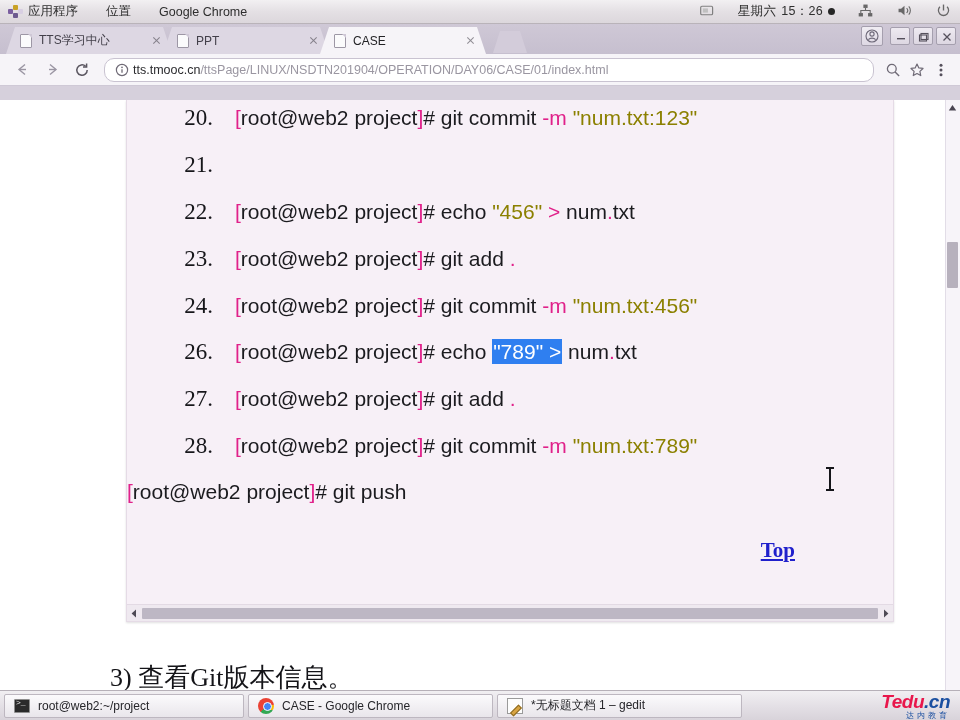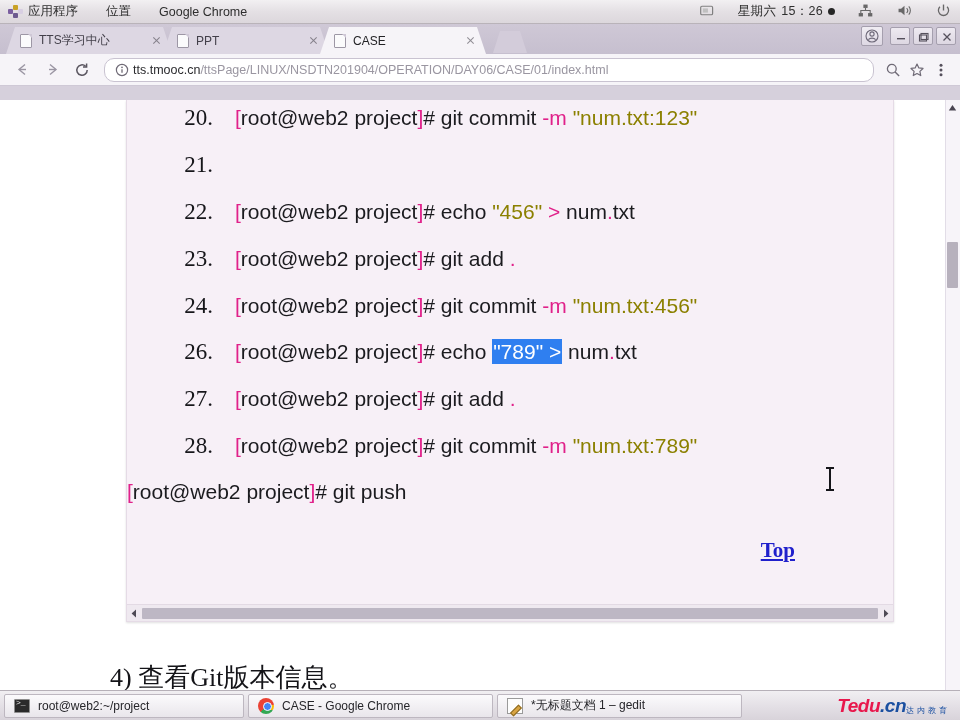--- a/index.html
+++ b/index.html
@@ -234,21 +234,21 @@
   }
   .tb-gedit {
     width: 16px; height: 16px; background: #fdfdfd; border: 1px solid #9a9a9a;
     position: relative; flex: 0 0 auto;
   }
   .tb-gedit::after {
     content:""; position:absolute; right:0px; bottom:0px; width:10px; height:3px;
     background:#d9a441; transform: rotate(-45deg); border:1px solid #8a6a25;
   }
   #tedu-logo {
-    margin-left: auto; display: flex; flex-direction: row; align-items: flex-end;
+    margin-left: auto; display: flex; flex-direction: column; align-items: flex-end;
     padding-right: 6px; line-height: 1;
   }
   #tedu-main { font-size: 19px; font-weight: bold; font-style: italic; letter-spacing: -.5px; }
   #tedu-main .t1 { color: #e8174c; }
   #tedu-main .t2 { color: #1a4fa0; }
   #tedu-sub { font-size: 8px; color: #1a4fa0; letter-spacing: 3px; margin-top: 1px; }
 </style>
 </head>
 <body>
 
@@ -453,21 +453,21 @@
         <div id="code-hthumb"></div>
         <span class="hs-arrow">
           <svg width="8" height="9" viewBox="0 0 8 9">
               <path d="M2 0.6L6.4 4.5 2 8.4z" fill="#4e4a55"></path>
             </svg>
         </span>
       </div>
       <div id="text-caret"></div>
     </div>
 
-    <div id="section-heading">4) 查看Git版本信息。</div>
+    <div id="section-heading">3) 查看Git版本信息。</div>
 
     <div id="page-scroll-track">
       <span class="track-arrow" style="top:2px">
         <svg width="9" height="8" viewBox="0 0 9 8">
             <path d="M4.5 1L8.2 6.6H0.8z" fill="#4a4552"></path>
           </svg>
       </span>
       <div id="page-scroll-thumb"></div>
       <span class="track-arrow" style="bottom:2px">
         <svg width="9" height="8" viewBox="0 0 9 8">

